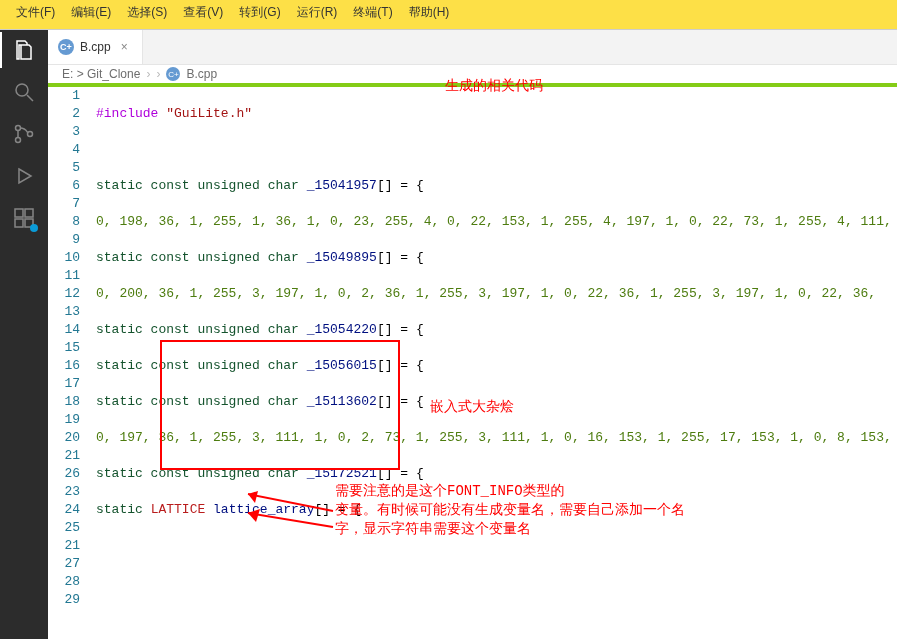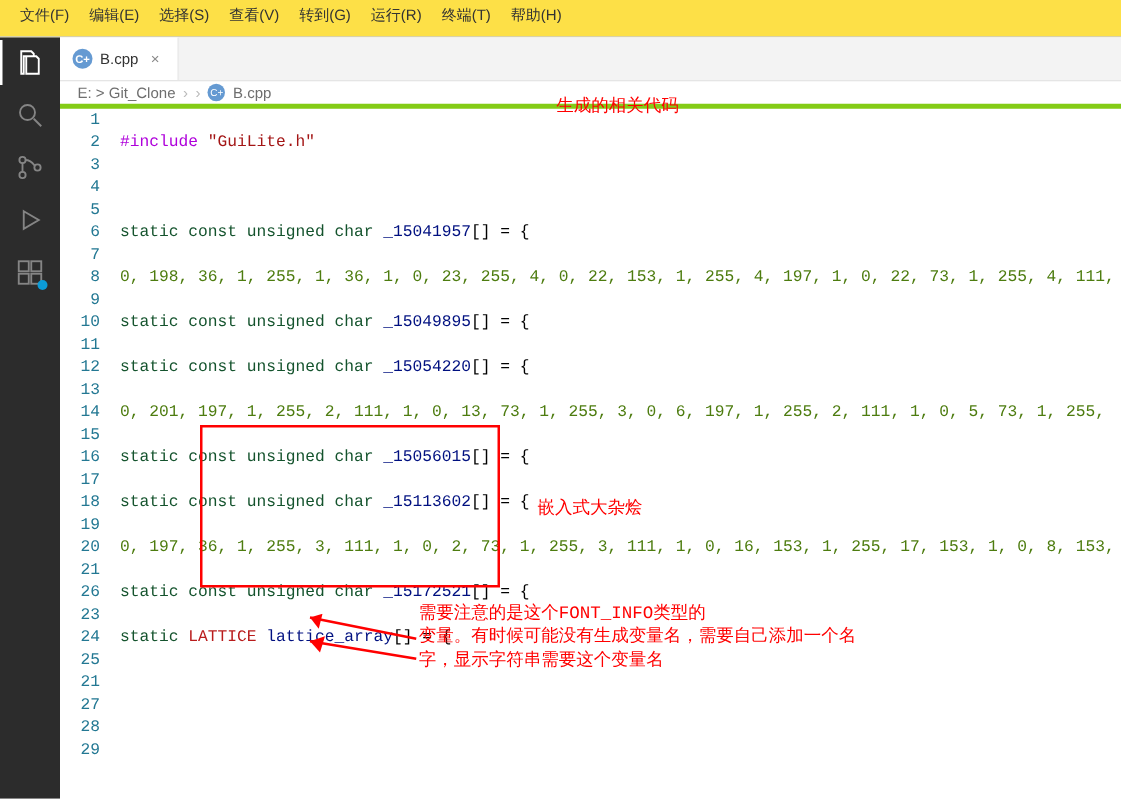--- a/index.html
+++ b/index.html
@@ -270,22 +270,22 @@
           <div class="ln">27</div>
           <div class="ln">28</div>
           <div class="ln">29</div>
       </div>
       <div class="code">
 <div class="ln"><span class="c-pre">#include</span> <span class="c-str">"GuiLite.h"</span></div>
 <div class="ln"></div>
 <div class="ln"><span class="c-type">static const unsigned char</span> <span class="c-ident">_15041957</span><span class="c-punct">[] = {</span></div>
 <div class="ln"><span class="c-num">0, 198, 36, 1, 255, 1, 36, 1, 0, 23, 255, 4, 0, 22, 153, 1, 255, 4, 197, 1, 0, 22, 73, 1, 255, 4, 111,</span></div>
 <div class="ln"><span class="c-type">static const unsigned char</span> <span class="c-ident">_15049895</span><span class="c-punct">[] = {</span></div>
+<div class="ln"><span class="c-num">0, 200, 36, 1, 255, 3, 197, 1, 0, 2, 36, 1, 255, 3, 197, 1, 0, 22, 36, 1, 255, 3, 197, 1, 0, 22, 36,</span></div>
 <div class="ln"><span class="c-type">static const unsigned char</span> <span class="c-ident">_15054220</span><span class="c-punct">[] = {</span></div>
-<div class="ln"><span class="c-num">0, 201, 197, 1, 255, 2, 111, 1, 0, 13, 73, 1, 255, 3, 0, 6, 197, 1, 255, 2, 111, 1, 0, 5, 73, 1, 255,</span></div>
 <div class="ln"><span class="c-type">static const unsigned char</span> <span class="c-ident">_15056015</span><span class="c-punct">[] = {</span></div>
 <div class="ln"><span class="c-type">static const unsigned char</span> <span class="c-ident">_15113602</span><span class="c-punct">[] = {</span></div>
 <div class="ln"><span class="c-num">0, 197, 36, 1, 255, 3, 111, 1, 0, 2, 73, 1, 255, 3, 111, 1, 0, 16, 153, 1, 255, 17, 153, 1, 0, 8, 153,</span></div>
 <div class="ln"><span class="c-type">static const unsigned char</span> <span class="c-ident">_15172521</span><span class="c-punct">[] = {</span></div>
 <div class="ln"><span class="c-type">static</span> <span class="c-class">LATTICE</span> <span class="c-ident">lattice_array</span><span class="c-punct">[] = {</span></div>
 
 
 
 
 

